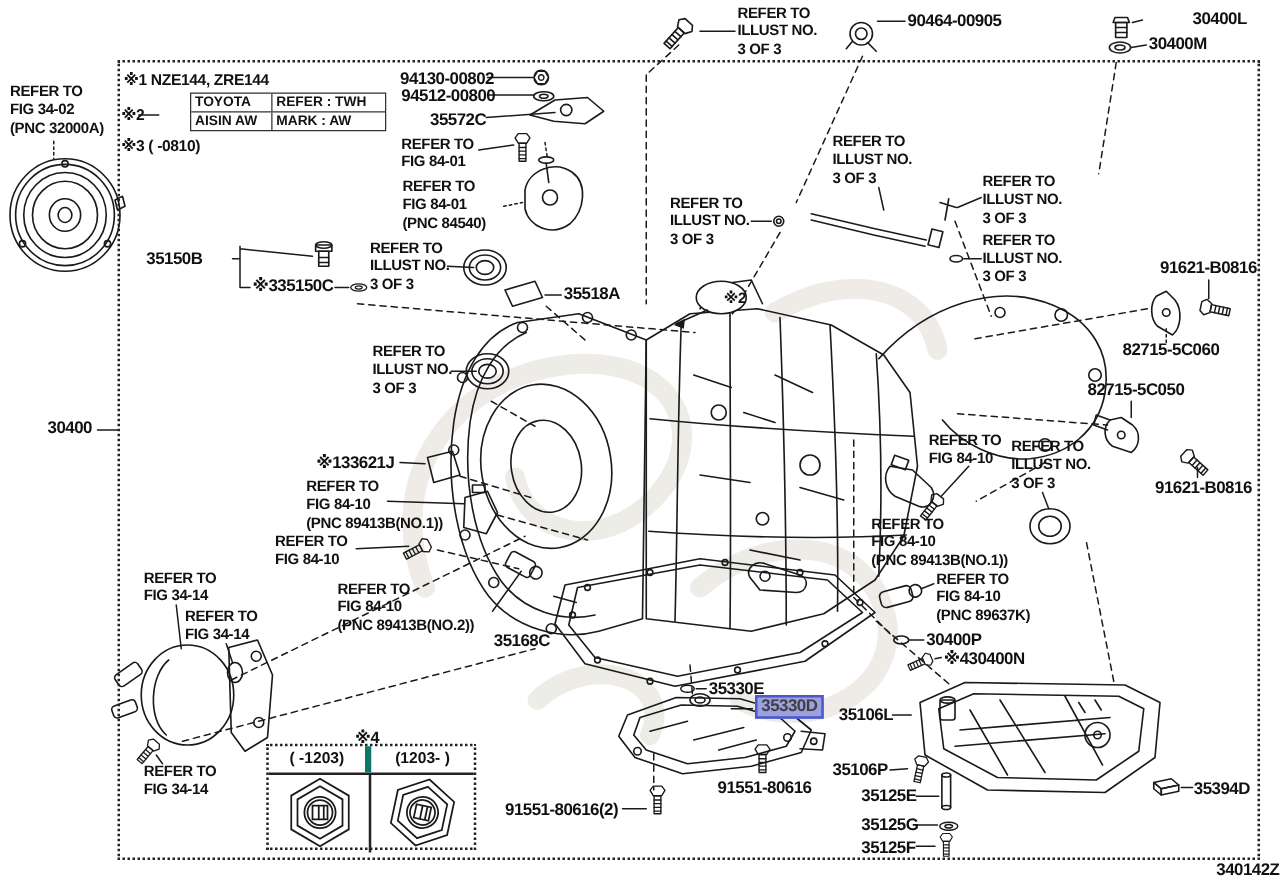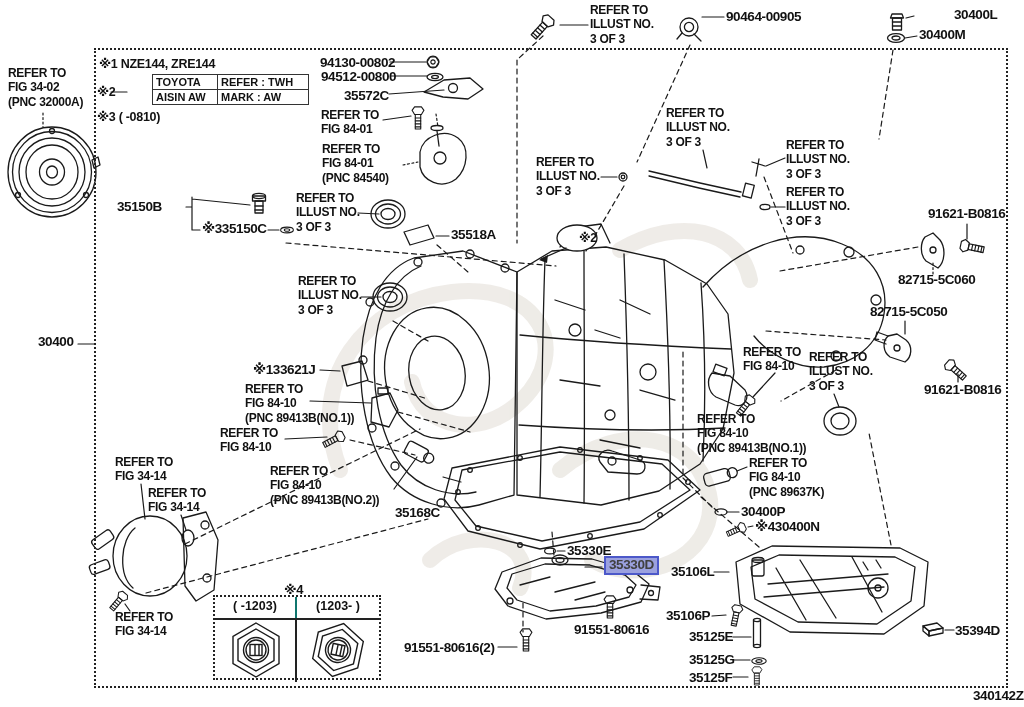--- a/index.html
+++ b/index.html
@@ -14,21 +14,21 @@
       letter-spacing:-0.4px;line-height:1.05;}
   .hl{background:#9ba1df;border:2px solid #4c58c9;color:#404040;padding:0 3px 1px 3px;}
   .tbl{position:absolute;border:1px solid #333;box-sizing:border-box;font-weight:bold;}
   .tbl .row{display:flex;border-bottom:1px solid #333;}
   .tbl .row:last-child{border-bottom:none;}
   .tbl .c1{width:58px;border-right:1px solid #333;padding:1px 3px;font-size:11px;}
   .tbl .c2{width:84px;padding:1px 3px;font-size:11px;}
   .rev{position:absolute;border:2px dotted #222;box-sizing:border-box;background:#fff;}
   .rev .hdr{display:flex;height:21px;border-bottom:2px solid #222;}
   .rev .hdr div{width:50%;text-align:center;font-weight:bold;font-size:12.5px;padding-top:2px;box-sizing:border-box;}
-  .rev .hdr div:first-child{border-right:2px solid #0f766e;}
+  .rev .hdr div:first-child{border-right:5px solid #0f766e;}
   .rev .bod{display:flex;height:62px;}
   .rev .bod div{width:50%;box-sizing:border-box;}
   .rev .bod div:first-child{border-right:2px solid #222;}
 </style>
 </head>
 <body>
 
 <div id="screen">
 
   <svg id="art" width="1024" height="707" viewBox="0 0 1024 707" fill="none" stroke="#1a1a1a" stroke-width="1.3" stroke-linecap="round" stroke-linejoin="round">

